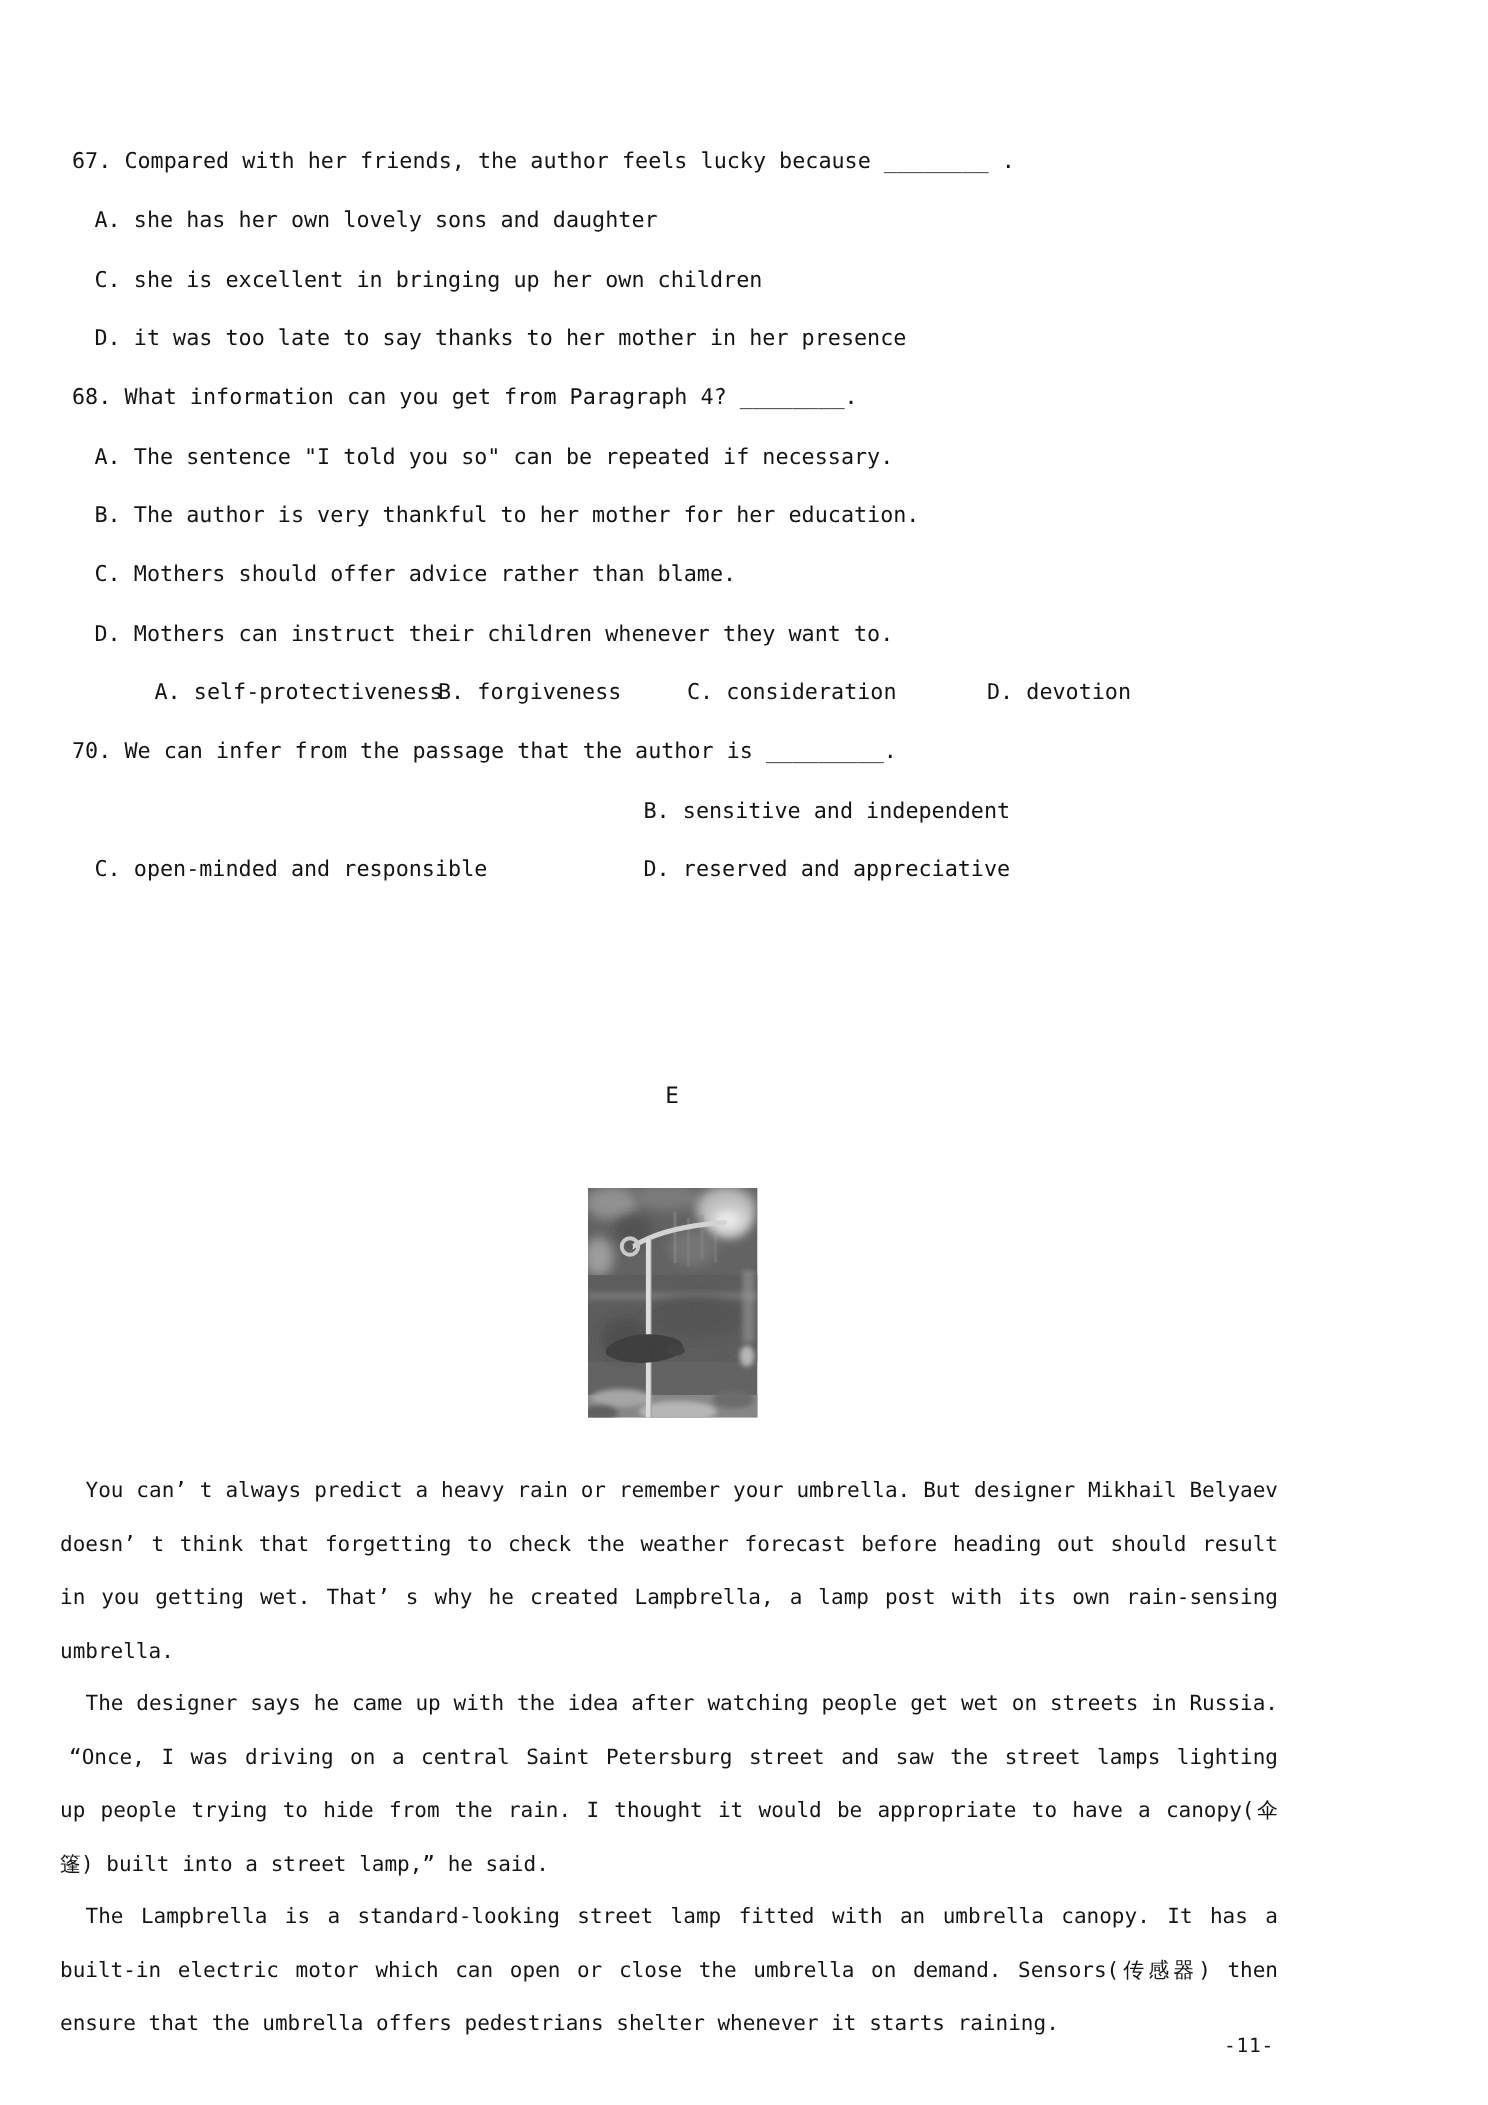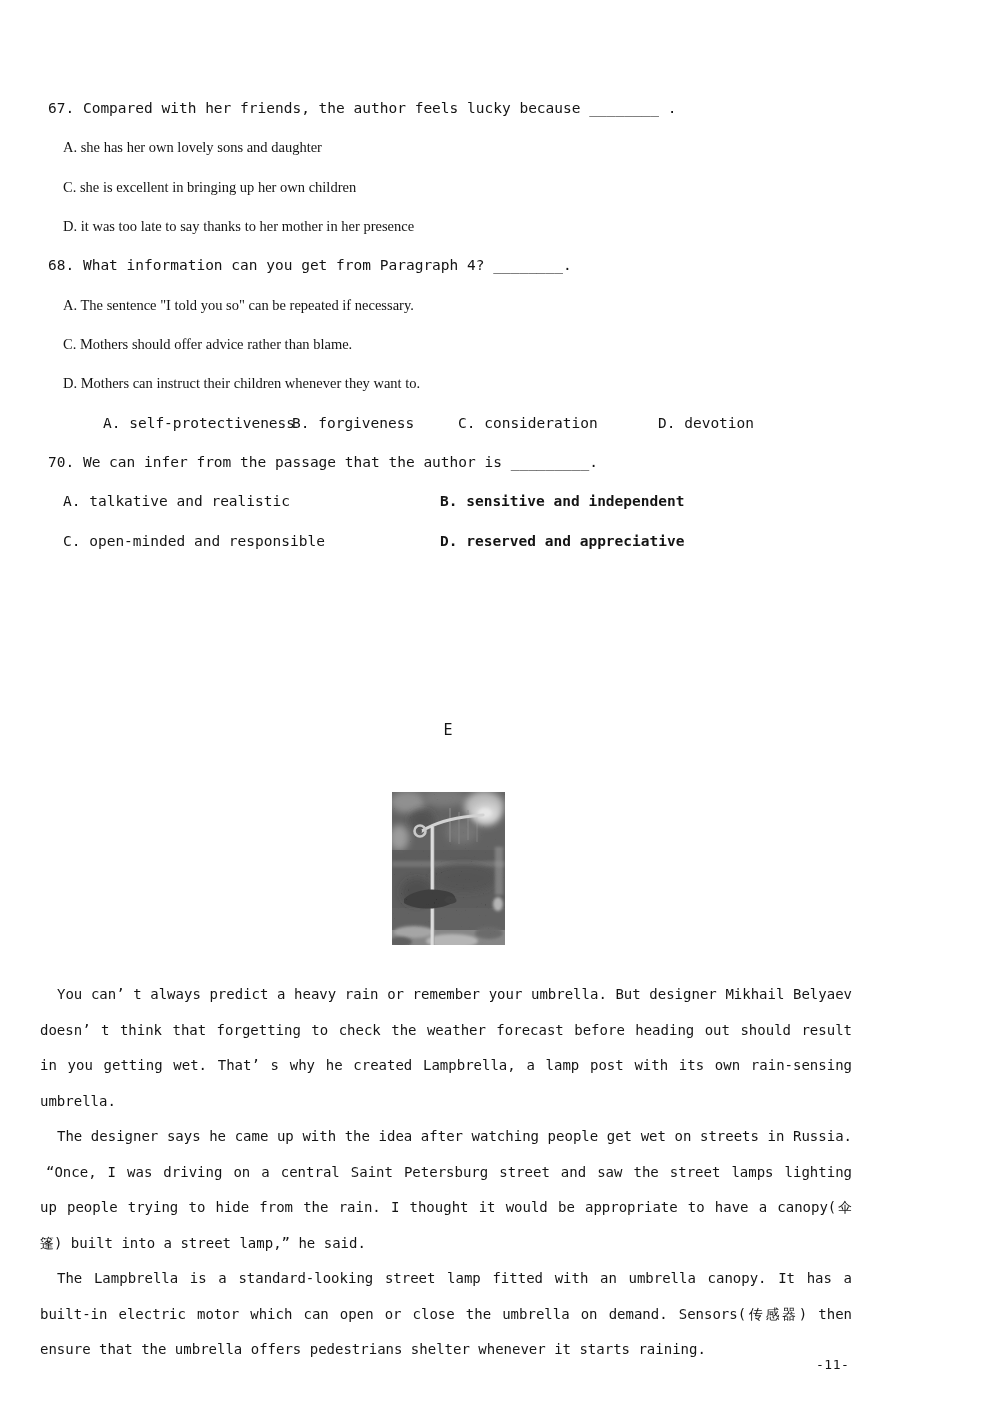--- a/index.html
+++ b/index.html
@@ -17,30 +17,30 @@
     position: absolute;
     left: 48px; top: 89px;
     width: 910px;
     font-size: 14.5px;
   }
   .qline {
     height: 39.33px;
     line-height: 39.33px;
     white-space: pre;
   }
-  .qline.opt { padding-left: 15px; font-family: Liberation Serif, serif; }
+  .qline.opt { padding-left: 15px; }
 
   .optrow { position: relative; padding-left: 0; }
   .optrow span { position: absolute; top: 0; height: 39.33px; line-height: 39.33px; white-space: pre; }
   .row69 .p0 { left: 15px; margin-left: 40px; }
   .row69 .p1 { left: 244px; }
   .row69 .p2 { left: 410px; }
   .row69 .p3 { left: 610px; }
   .row70 .c0 { left: 15px; }
-  .row70 .c1 { left: 392px; font-weight: bold; }
+  .row70 .c1 { left: 381px; }
 
   
   .section-e {
     position: absolute;
     left: 40px; top: 722px;
     width: 816px;
     text-align: center;
     font-size: 15px;
     line-height: 16px;
   }
@@ -85,33 +85,33 @@
 <body>
 
 <section class="questions">
   <div class="qline">67. Compared with her friends, the author feels lucky because ________ .</div>
   <div class="qline opt">A. she has her own lovely sons and daughter</div>
   <div class="qline opt">C. she is excellent in bringing up her own children</div>
   <div class="qline opt">D. it was too late to say thanks to her mother in her presence</div>
 
   <div class="qline">68. What information can you get from Paragraph 4? ________.</div>
   <div class="qline opt">A. The sentence "I told you so" can be repeated if necessary.</div>
+  <div class="qline opt">B. The author is very thankful to her mother for her education.</div>
   <div class="qline opt">C. Mothers should offer advice rather than blame.</div>
   <div class="qline opt">D. Mothers can instruct their children whenever they want to.</div>
 
   <div class="qline optrow row69">
     <span class="p0">A. self-protectiveness</span>
     <span class="p1">B. forgiveness</span>
     <span class="p2">C. consideration</span>
     <span class="p3">D. devotion</span>
   </div>
 
   <div class="qline">70. We can infer from the passage that the author is _________.</div>
   <div class="qline optrow row70">
-    <span class="c0">A. talkative and realistic</span>
     <span class="c1">B. sensitive and independent</span>
   </div>
   <div class="qline optrow row70">
     <span class="c0">C. open-minded and responsible</span>
     <span class="c1">D. reserved and appreciative</span>
   </div>
 </section>
 
 <div class="section-e">E</div>
 

